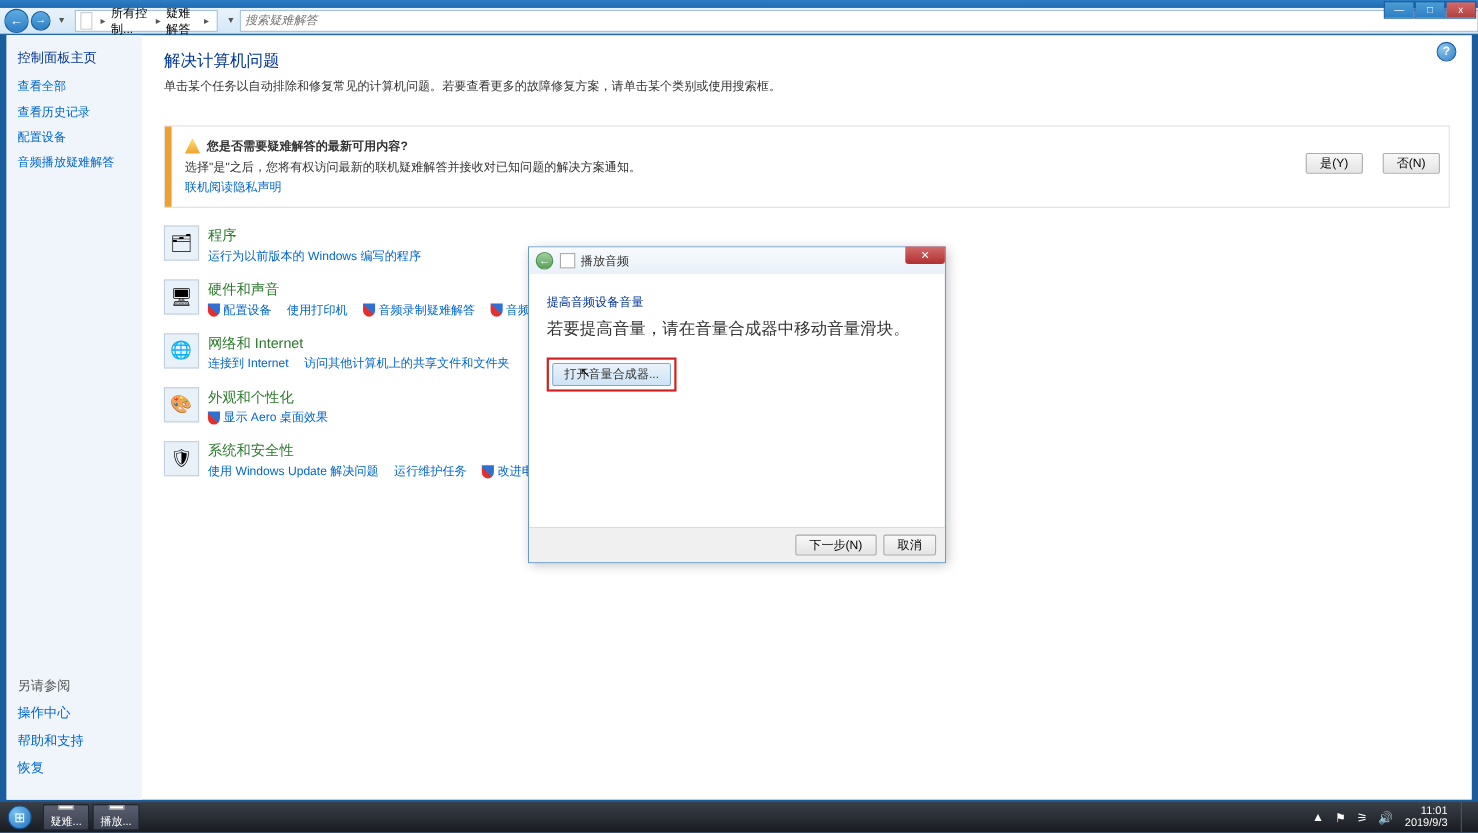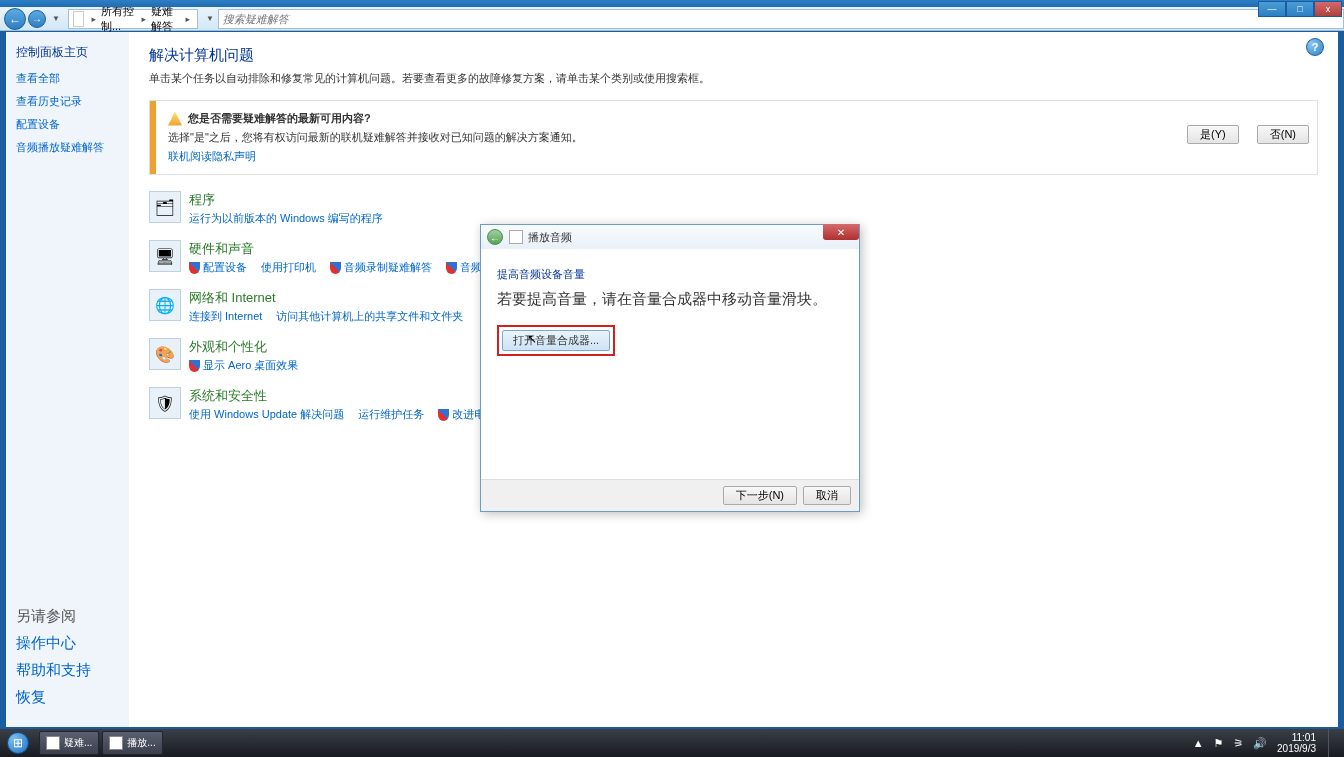--- a/index.html
+++ b/index.html
@@ -25,27 +25,27 @@
 .dropdown-btn { width: 16px; text-align: center; color: #555; font-size: 8px; }
 
 
 .window-body { position: absolute; top: 32px; left: 6px; right: 6px; bottom: 30px; background: #fff; display: flex; }
 
 
 .sidebar { width: 123px; background: #f0f5fb; padding: 12px 10px; font-size: 11px; display: flex; flex-direction: column; }
 .sidebar-title { color: #003399; margin-bottom: 10px; font-size: 12px; }
 .sidebar-link { color: #0066cc; margin-bottom: 8px; cursor: pointer; }
 .sidebar-spacer { flex: 1; }
-.sidebar-footer { font-size: 15px; }
+.sidebar-footer { font-size: 12px; }
 .sidebar-footer-title { color: #555; margin-bottom: 8px; }
 
 
 .content { flex: 1; padding: 14px 20px; font-size: 11px; overflow: hidden; }
 .page-title { color: #003399; font-size: 15px; margin-bottom: 6px; }
-.page-desc { color: #333; margin-bottom: 14px; }
+.page-desc { color: #333; margin-bottom: 28px; }
 
 .notice-box { border: 1px solid #e0e0e0; background: #fff; display: flex; margin-bottom: 16px; }
 .notice-bar { width: 6px; background: #f0a030; }
 .notice-body { flex: 1; padding: 10px 12px; }
 .notice-title { display: flex; align-items: center; font-weight: bold; color: #333; margin-bottom: 4px; }
 .warn-ico { width: 14px; height: 14px; background: linear-gradient(#ffe070, #f0a030); clip-path: polygon(50% 0, 100% 100%, 0 100%); margin-right: 6px; display: inline-flex; align-items: center; justify-content: center; font-size: 9px; }
 .notice-text { color: #333; margin-bottom: 4px; }
 .notice-link { color: #0066cc; cursor: pointer; }
 .notice-btns { display: flex; align-items: center; padding: 0 8px 6px 0; gap: 18px; }
 .btn { background: linear-gradient(to bottom, #f8f8f8, #e4e4e4); border: 1px solid #aaa; padding: 1px 12px; font-size: 11px; border-radius: 2px; cursor: pointer; }
@@ -71,21 +71,21 @@
 .dlg-action-btn { display: inline-block; background: linear-gradient(to bottom, #eaf3fb, #cde3f5); border: 1px solid #7babd5; padding: 2px 10px; font-size: 11px; color: #333; border-radius: 2px; cursor: pointer; }
 .highlight-box { border: 2px solid #d02020; padding: 3px; display: inline-block; }
 .dialog-footer { height: 32px; background: #f0f0f0; border-top: 1px solid #ddd; display: flex; align-items: center; justify-content: flex-end; padding: 0 8px; gap: 6px; }
 .cursor-arrow { position: absolute; left: 527px; top: 332px; font-size: 12px; color: #000; pointer-events: none; }
 
 
 .taskbar { position: absolute; left: 0; right: 0; bottom: 0; height: 28px; background: linear-gradient(to bottom, #3a3f48, #181b20); display: flex; align-items: center; color: #fff; font-size: 10px; }
 .start-btn { width: 36px; height: 28px; display: flex; align-items: center; justify-content: center; }
 .start-orb { width: 22px; height: 22px; border-radius: 50%; background: radial-gradient(circle at 30% 30%, #7ac0f0, #2070c0); border: 1px solid #105090; position: relative; }
 .start-orb::after { content: "⊞"; position: absolute; inset: 0; display: flex; align-items: center; justify-content: center; color: #fff; font-size: 12px; }
-.task-item { height: 24px; background: linear-gradient(to bottom, #5a6070, #3a4050); border: 1px solid #202530; margin-left: 3px; padding: 0 6px; display: flex; align-items: center; gap: 4px; border-radius: 2px; }
+.task-item { height: 24px; background: linear-gradient(to bottom, #5a6070, #3a4050); border: 1px solid #202530; margin-left: 3px; padding: 0 6px; display: flex; align-items: center; gap: 4px; border-radius: 2px; flex-direction: column; }
 .task-ico { width: 14px; height: 14px; background: #fff; border: 1px solid #888; }
 .tray { margin-left: auto; display: flex; align-items: center; gap: 10px; padding-right: 6px; }
 .tray-ico { font-size: 11px; color: #fff; }
 .clock { text-align: right; line-height: 1.1; font-size: 10px; padding-right: 2px; }
 .show-desktop { width: 10px; height: 28px; border-left: 1px solid #505560; }
 
 .help-icon { position: absolute; right: 14px; top: 6px; width: 18px; height: 18px; border-radius: 50%; background: radial-gradient(circle at 30% 30%, #8cc8f0, #3080c8); border: 1px solid #2060a0; display: flex; align-items: center; justify-content: center; color: #fff; font-size: 11px; font-weight: bold; }
 </style>
 </head>
 <body>

